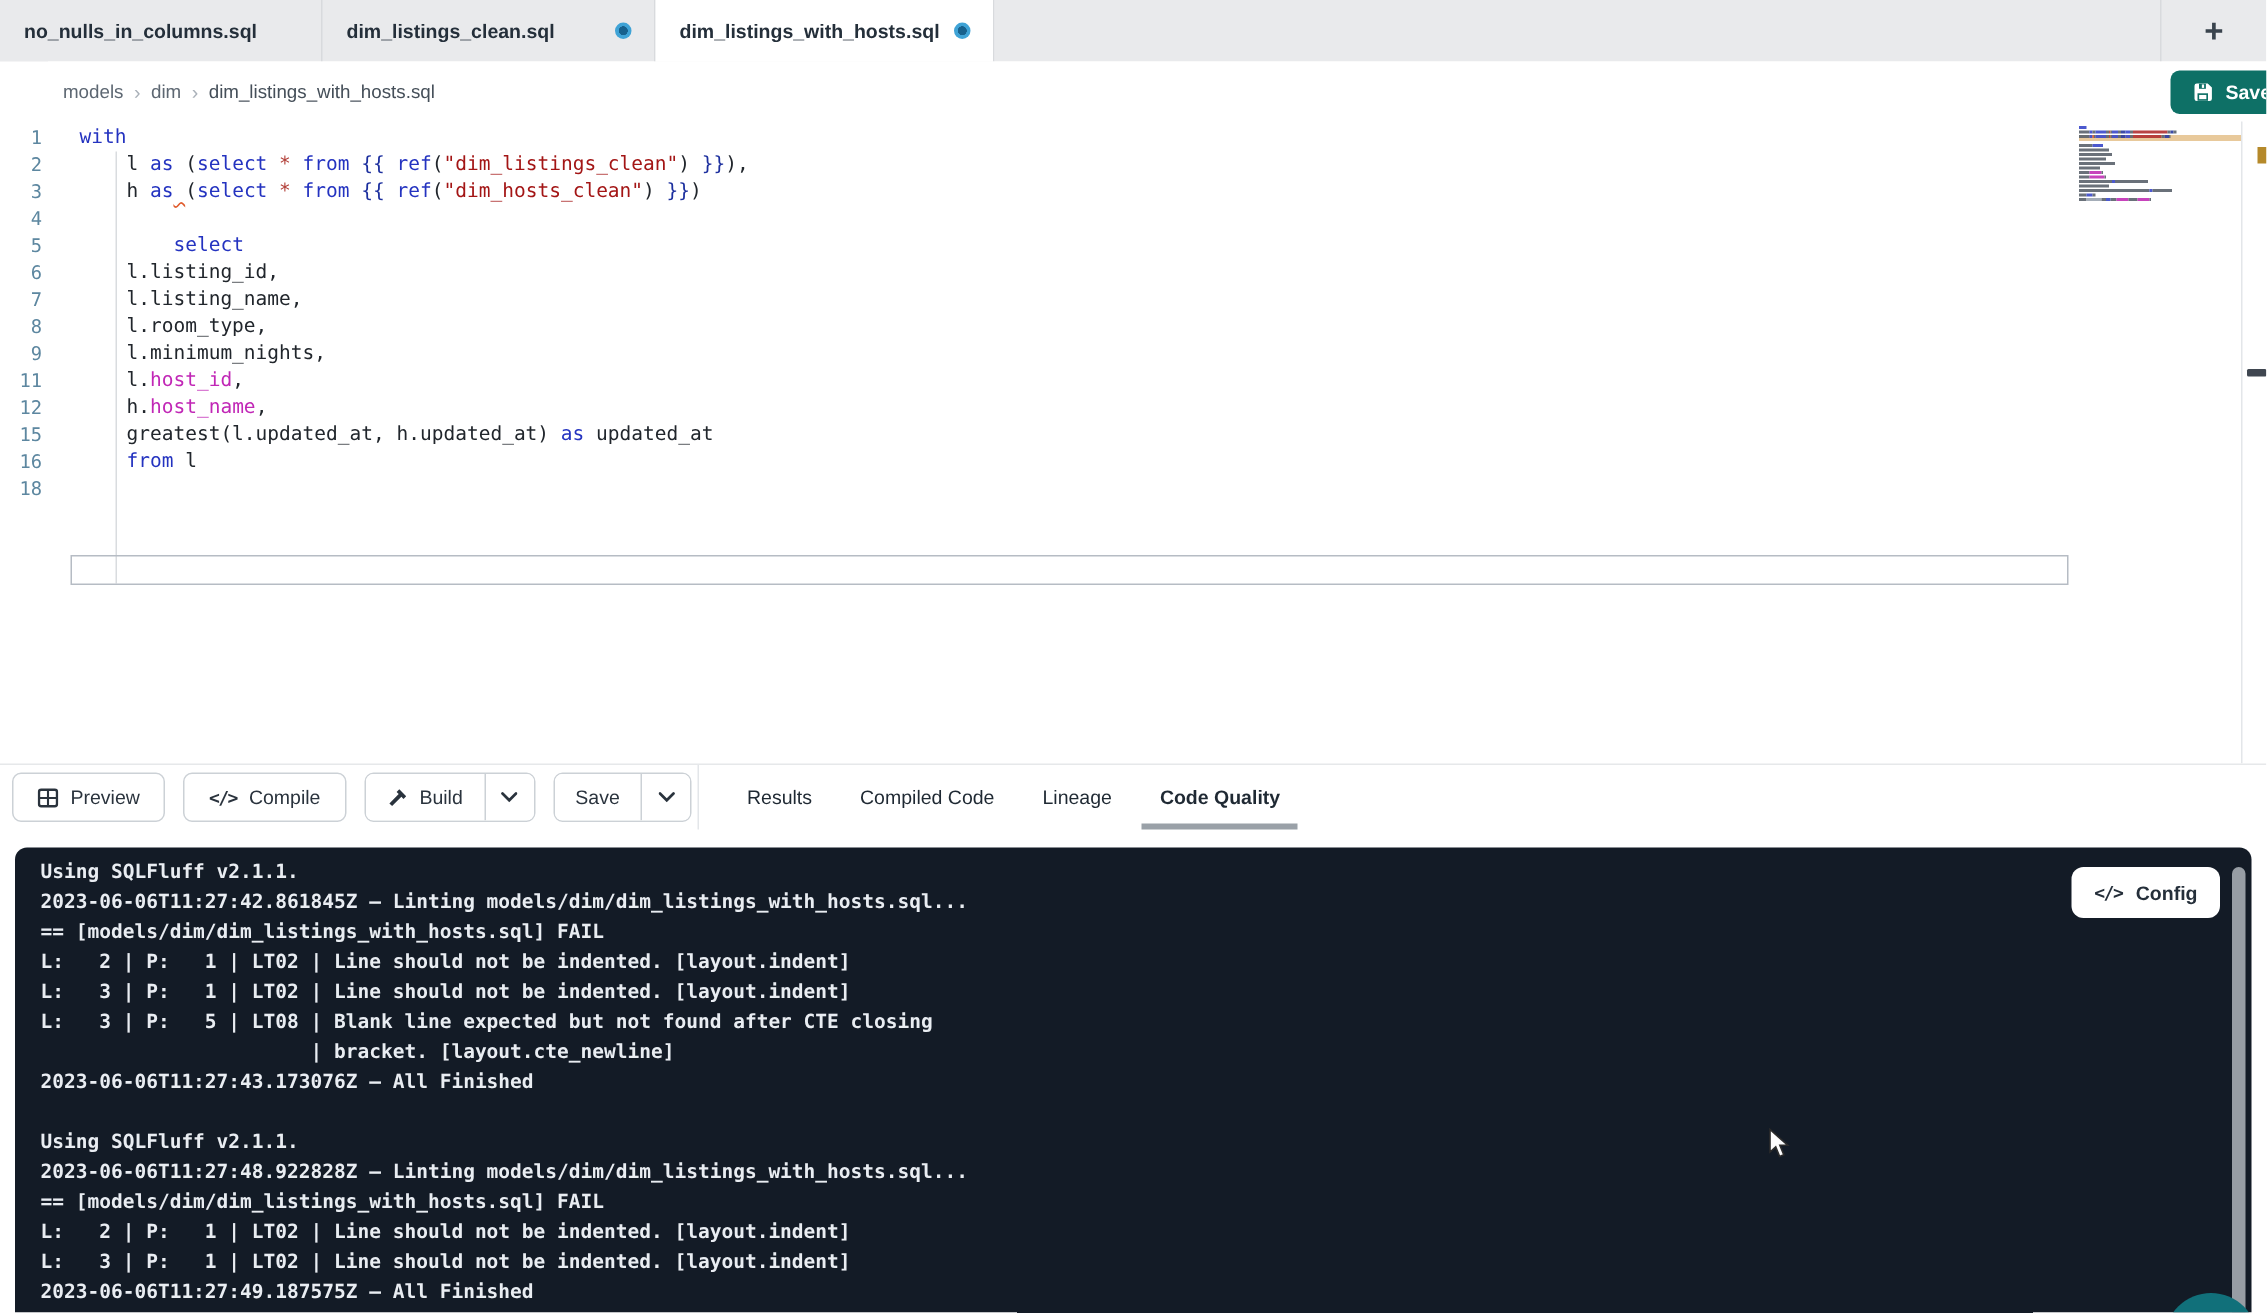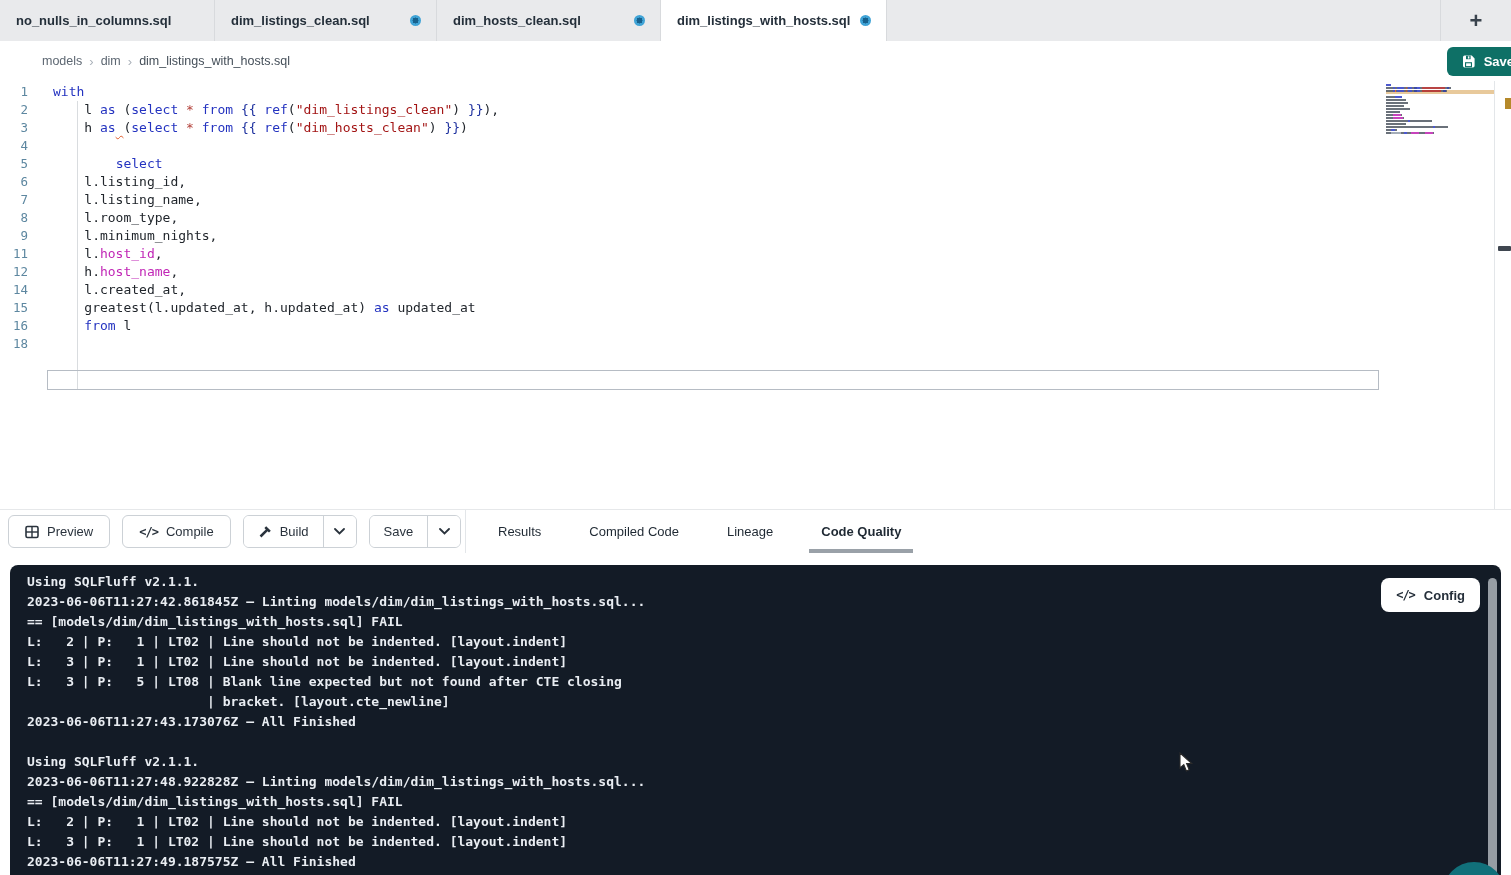--- a/index.html
+++ b/index.html
@@ -69,21 +69,21 @@
   .btn { height:33px; display:inline-flex; align-items:center; gap:8px; padding:0 16px;
     border:1px solid #ccd1d6; border-radius:6px; background:#fff; font-size:13px; font-weight:500;
     color:#2a333d; cursor:pointer; font-family:inherit; }
   .split { display:inline-flex; border:1px solid #ccd1d6; border-radius:6px; overflow:hidden; height:33px; background:#fff; }
   .split .main { display:inline-flex; align-items:center; gap:8px; padding:0 14px; background:#fff;
     border:none; font-family:inherit; font-size:13px; font-weight:500; color:#2a333d; cursor:pointer; }
   .split .chev { width:33px; border:none; border-left:1px solid #ccd1d6; background:#fff;
     display:inline-flex; align-items:center; justify-content:center; cursor:pointer; }
   .code-glyph { font-family:"DejaVu Sans Mono", monospace; font-size:12px; font-weight:700; letter-spacing:-1px; }
   .vdivider { position:absolute; left:465px; top:0; bottom:0; width:1px; background:#e3e6e9; }
-  .panel-tabs { position:absolute; left:498px; top:0; height:100%; display:flex; align-items:center; gap:48px; }
+  .panel-tabs { position:absolute; left:498px; top:0; height:100%; display:flex; align-items:center; gap:32px; }
   .ptab { position:relative; height:100%; display:flex; align-items:center; font-size:13px;
     font-weight:500; color:#1f2933; cursor:pointer; }
   .ptab.active { font-weight:600; }
   .ptab.active::after { content:""; position:absolute; left:-12px; right:-12px; bottom:0; height:4px; background:#9aa1a8; }
 
   
   .terminal { position:absolute; left:10px; top:565px; width:1491px; height:320px;
     background:#131b26; border-radius:8px; }
   .terminal pre { margin:0; padding:7px 0 0 17px; font-family:"DejaVu Sans Mono", monospace;
     font-size:13px; font-weight:600; line-height:20px; white-space:pre; color:#e9edf2; }
@@ -102,24 +102,20 @@
 
 <div class="app">
 
   <div class="tabbar">
     <div style="display:flex;align-items:stretch;">
         <div class="tab" style="width: 215px;">
           <span class="tab-label">no_nulls_in_columns.sql</span>
         </div>
         <div class="tab" style="width: 222px; gap: 20px;">
           <span class="tab-label">dim_listings_clean.sql</span>
-          <span class="mod-dot"></span>
-        </div>
-        <div class="tab" style="width: 224px;">
-          <span class="tab-label">dim_hosts_clean.sql</span>
           <span class="mod-dot"></span>
         </div>
         <div class="tab active" style="width: 226px;">
           <span class="tab-label">dim_listings_with_hosts.sql</span>
           <span class="mod-dot"></span>
         </div>
       </div>
     <div class="newtab">+</div>
   </div>
 
@@ -152,21 +148,20 @@
         <div class="code-row"><span class="gutter">2</span><span class="code-text"><span class="tk-p">    l </span><span class="tk-k">as</span><span class="tk-p"> (</span><span class="tk-k">select</span><span class="tk-p"> </span><span class="tk-o">*</span><span class="tk-p"> </span><span class="tk-k">from</span><span class="tk-p"> </span><span class="tk-b">{{ </span><span class="tk-k">ref</span><span class="tk-p">(</span><span class="tk-s">"dim_listings_clean"</span><span class="tk-p">) </span><span class="tk-b">}}</span><span class="tk-p">),</span></span></div>
         <div class="code-row"><span class="gutter">3</span><span class="code-text"><span class="tk-p">    h </span><span class="tk-k">as</span><span class="tk-sq">&nbsp;</span><span class="tk-p">(</span><span class="tk-k">select</span><span class="tk-p"> </span><span class="tk-o">*</span><span class="tk-p"> </span><span class="tk-k">from</span><span class="tk-p"> </span><span class="tk-b">{{ </span><span class="tk-k">ref</span><span class="tk-p">(</span><span class="tk-s">"dim_hosts_clean"</span><span class="tk-p">) </span><span class="tk-b">}}</span><span class="tk-p">)</span></span></div>
         <div class="code-row"><span class="gutter">4</span><span class="code-text"></span></div>
         <div class="code-row"><span class="gutter">5</span><span class="code-text"><span class="tk-p">        </span><span class="tk-k">select</span></span></div>
         <div class="code-row"><span class="gutter">6</span><span class="code-text"><span class="tk-p">    l.listing_id,</span></span></div>
         <div class="code-row"><span class="gutter">7</span><span class="code-text"><span class="tk-p">    l.listing_name,</span></span></div>
         <div class="code-row"><span class="gutter">8</span><span class="code-text"><span class="tk-p">    l.room_type,</span></span></div>
         <div class="code-row"><span class="gutter">9</span><span class="code-text"><span class="tk-p">    l.minimum_nights,</span></span></div>
         <div class="code-row"><span class="gutter">11</span><span class="code-text"><span class="tk-p">    l.</span><span class="tk-v">host_id</span><span class="tk-p">,</span></span></div>
         <div class="code-row"><span class="gutter">12</span><span class="code-text"><span class="tk-p">    h.</span><span class="tk-v">host_name</span><span class="tk-p">,</span></span></div>
-        <div class="code-row"><span class="gutter">14</span><span class="code-text"><span class="tk-p">    l.created_at,</span></span></div>
         <div class="code-row"><span class="gutter">15</span><span class="code-text"><span class="tk-p">    greatest(l.updated_at, h.updated_at) </span><span class="tk-k">as</span><span class="tk-p"> updated_at</span></span></div>
         <div class="code-row"><span class="gutter">16</span><span class="code-text"><span class="tk-p">    </span><span class="tk-k">from</span><span class="tk-p"> l</span></span></div>
         <div class="code-row"><span class="gutter">18</span><span class="code-text"></span></div>
       </div>
     <div class="active-line-box"></div>
     <div class="minimap">
       <div class="mm-stripe"></div>
     <div class="mm-row">
           <span class="mm-k" style="width: 4.6px;"></span>
         </div>

